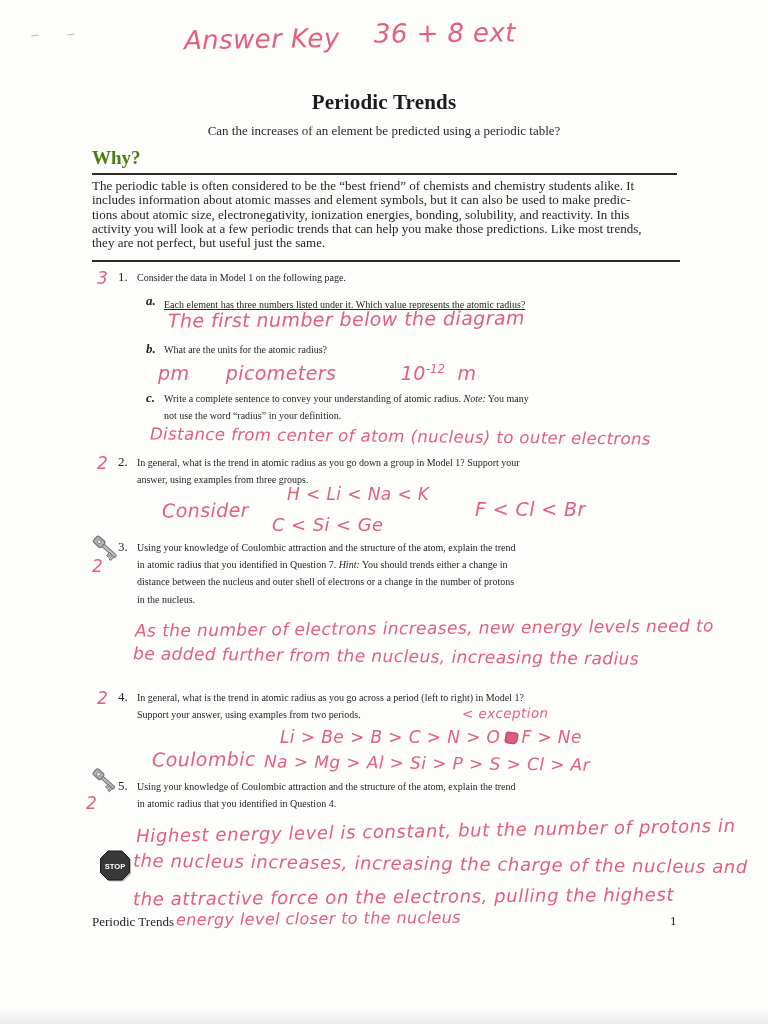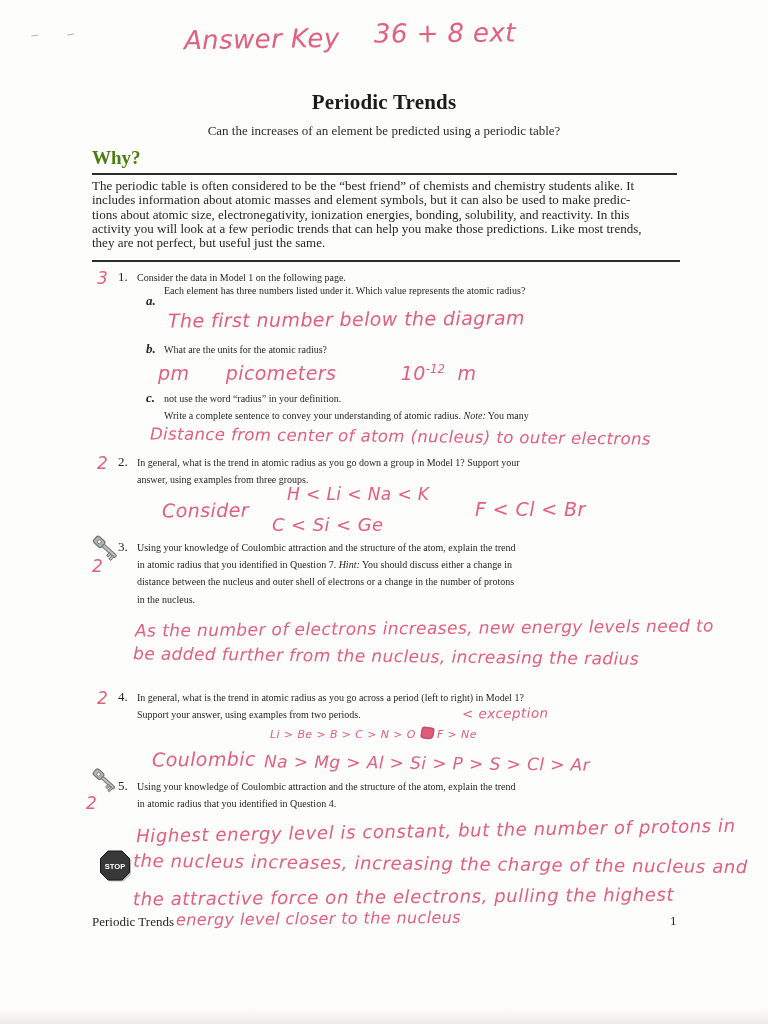--- a/index.html
+++ b/index.html
@@ -62,36 +62,36 @@
 tions about atomic size, electronegativity, ionization energies, bonding, solubility, and reactivity. In this
 activity you will look at a few periodic trends that can help you make those predictions. Like most trends,
 they are not perfect, but useful just the same.</div>
   <div class="abs rule" style="left:92px;top:260px;width:588px;"></div>
 
   <div class="abs hw score" style="left:97px;top:268px;">3</div>
   <div class="abs print qnum" style="left:118px;top:269px;">1.</div>
   <div class="abs print qtext" style="left:137px;top:269px;">Consider the data in Model 1 on the following page.</div>
 
   <div class="abs print sub-letter" style="left:146px;top:293px;">a.</div>
-  <div class="abs print qtext" style="left:164px;top:282px;">Each element has three numbers listed under it. Which value represents the atomic radius?</div>
+  <div class="abs print qtext" style="left:164px;top:296px;text-decoration:underline;">Each element has three numbers listed under it. Which value represents the atomic radius?</div>
   <div class="abs hw r-05" style="left:168px;top:308px;font-size:19px;">The first number below the diagram</div>
 
   <div class="abs print sub-letter" style="left:146px;top:341px;">b.</div>
   <div class="abs print qtext" style="left:164px;top:341px;">What are the units for the atomic radius?</div>
   <div class="abs hw" style="left:158px;top:362px;font-size:19px;">
     <span>pm</span>
     <span style="margin-left:30px;">picometers</span>
     <span style="margin-left:58px;">10</span><span class="sup">-12</span>
     <span style="margin-left:6px;">m</span>
   </div>
 
   <div class="abs print sub-letter" style="left:146px;top:390px;">c.</div>
   <div class="abs print qtext" style="left:164px;top:390px;width:530px;">
+    <div><span>Write a complete sentence to convey your understanding of atomic radius. </span><span class="ital">Note:</span><span> You many</span></div>
     <div>not use the word “radius” in your definition.</div>
-    <div><span>Write a complete sentence to convey your understanding of atomic radius. </span><span class="ital">Note:</span><span> You many</span></div>
   </div>
   <div class="abs hw r05" style="left:150px;top:427px;font-size:16.5px;">Distance from center of atom (nucleus) to outer electrons</div>
 
   <div class="abs hw score" style="left:97px;top:453px;">2</div>
   <div class="abs print qnum" style="left:118px;top:454px;">2.</div>
   <div class="abs print qtext lines" style="left:137px;top:454px;">In general, what is the trend in atomic radius as you go down a group in Model 1? Support your
 answer, using examples from three groups.</div>
 
   <div class="abs hw" style="left:287px;top:484px;font-size:17px;font-style:italic;">H &lt; Li &lt; Na &lt; K</div>
   <div class="abs hw r-05" style="left:162px;top:499px;font-size:19px;">Consider</div>
@@ -107,34 +107,34 @@
         <rect x="22.5" y="18" width="2.4" height="4.2" fill="#b3b3b3" stroke="#6f6f6f" stroke-width="0.9"></rect>
         <rect x="26.5" y="18" width="2.4" height="5.2" fill="#b3b3b3" stroke="#6f6f6f" stroke-width="0.9"></rect>
       </g>
     </svg>
   </div>
   <div class="abs hw score" style="left:92px;top:556px;">2</div>
 
   <div class="abs print qnum" style="left:118px;top:539px;">3.</div>
   <div class="abs print qtext" style="left:137px;top:539px;width:545px;">
     <div>Using your knowledge of Coulombic attraction and the structure of the atom, explain the trend</div>
-    <div><span>in atomic radius that you identified in Question 7. </span><span class="ital">Hint:</span><span> You should discuss either a change in</span></div>
+    <div><span>in atomic radius that you identified in Question 7. </span><span class="ital">Hint:</span><span> You should trends either a change in</span></div>
     <div>distance between the nucleus and outer shell of electrons or a change in the number of protons</div>
     <div>in the nucleus.</div>
   </div>
   <div class="abs hw r-05" style="left:135px;top:618px;font-size:17px;">As the number of electrons increases, new energy levels need to</div>
   <div class="abs hw r05" style="left:133px;top:646px;font-size:17px;">be added further from the nucleus, increasing the radius</div>
 
   <div class="abs hw score" style="left:97px;top:688px;">2</div>
   <div class="abs print qnum" style="left:118px;top:689px;">4.</div>
   <div class="abs print qtext lines" style="left:137px;top:689px;">In general, what is the trend in atomic radius as you go across a period (left to right) in Model 1?
 Support your answer, using examples from two periods.</div>
   <div class="abs hw r-05" style="left:462px;top:705px;font-size:13.5px;">&lt; exception</div>
 
-  <div class="abs hw" style="left:270px;top:727px;font-size:11px;">
+  <div class="abs hw" style="left:280px;top:727px;font-size:17px;">
     <span>Li &gt; Be &gt; B &gt; C &gt; N &gt; O</span><span class="scribble"></span><span>F &gt; Ne</span>
   </div>
   <div class="abs hw r-05" style="left:152px;top:748px;font-size:19px;">Coulombic</div>
   <div class="abs hw r05" style="left:264px;top:753px;font-size:17px;">Na &gt; Mg &gt; Al &gt; Si &gt; P &gt; S &gt; Cl &gt; Ar</div>
 
   <div class="abs" style="left:89px;top:764px;">
     <svg width="32" height="32" viewBox="0 0 34 34">
       <g transform="rotate(42 17 17)">
         <rect x="2.5" y="13" width="10.5" height="8" rx="2" fill="#b3b3b3" stroke="#6f6f6f" stroke-width="1.2"></rect>
         <circle cx="7.8" cy="17" r="1.9" fill="#fdfdfc" stroke="#6f6f6f" stroke-width="0.8"></circle>

